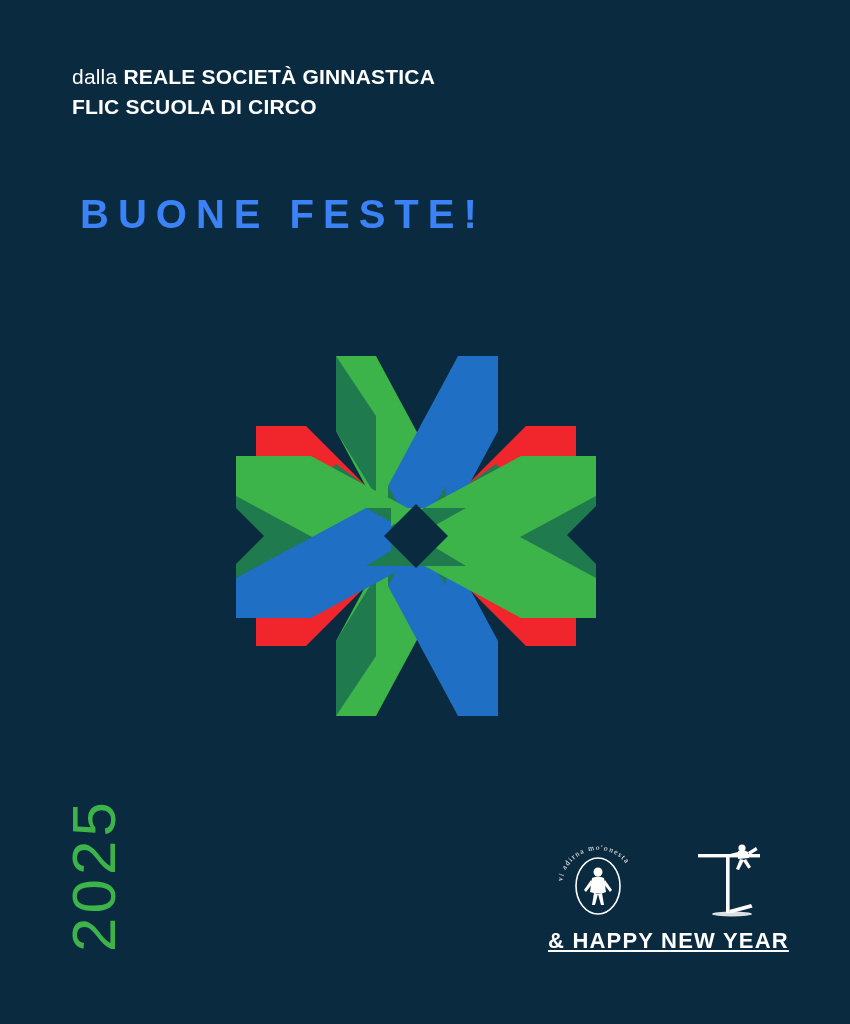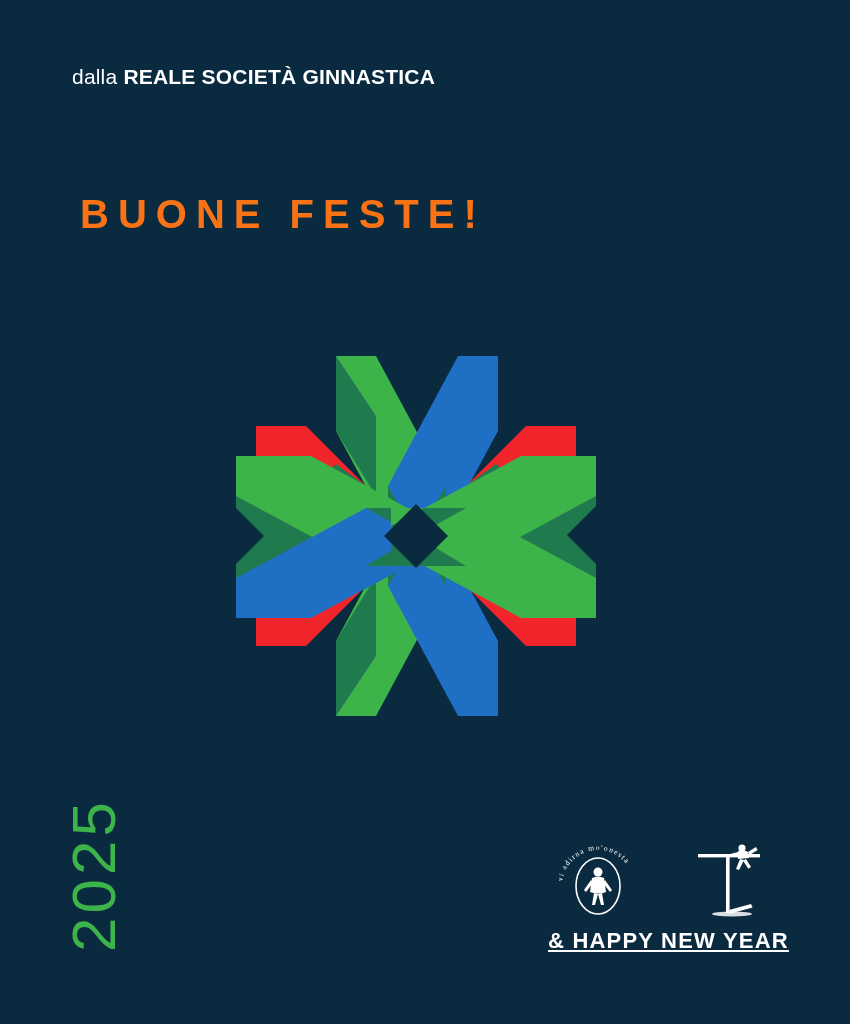--- a/index.html
+++ b/index.html
@@ -34,21 +34,21 @@
   .hl-light { font-weight: 400; }
   .hl-bold  { font-weight: 700; }
 
   .greeting {
     position: absolute;
     left: 80px;
     top: 192px;
     font-size: 40px;
     font-weight: 700;
     letter-spacing: 9px;
-    color: #f97316;
+    color: #3b82f6;
     white-space: nowrap;
   }
 
   
   .year {
     position: absolute;
     left: 58px;
     bottom: 72px;
     font-size: 62px;
     font-weight: 400;
@@ -105,20 +105,21 @@
     text-decoration: underline;
   }
 </style>
 </head>
 <body>
 
 <div class="card">
 
   <div class="headline">
     <div class="line"><span class="hl-light">dalla </span><span class="hl-bold">REALE SOCIETÀ GINNASTICA</span></div>
+    <div class="line"><span class="hl-bold">FLIC SCUOLA DI CIRCO</span></div>
   </div>
 
   <div class="greeting">BUONE FESTE!</div>
 
   <div class="year">2025</div>
 
   <div class="star-wrap">
     <svg viewBox="0 0 480 480" width="480" height="480" aria-hidden="true">
       <g>
 

